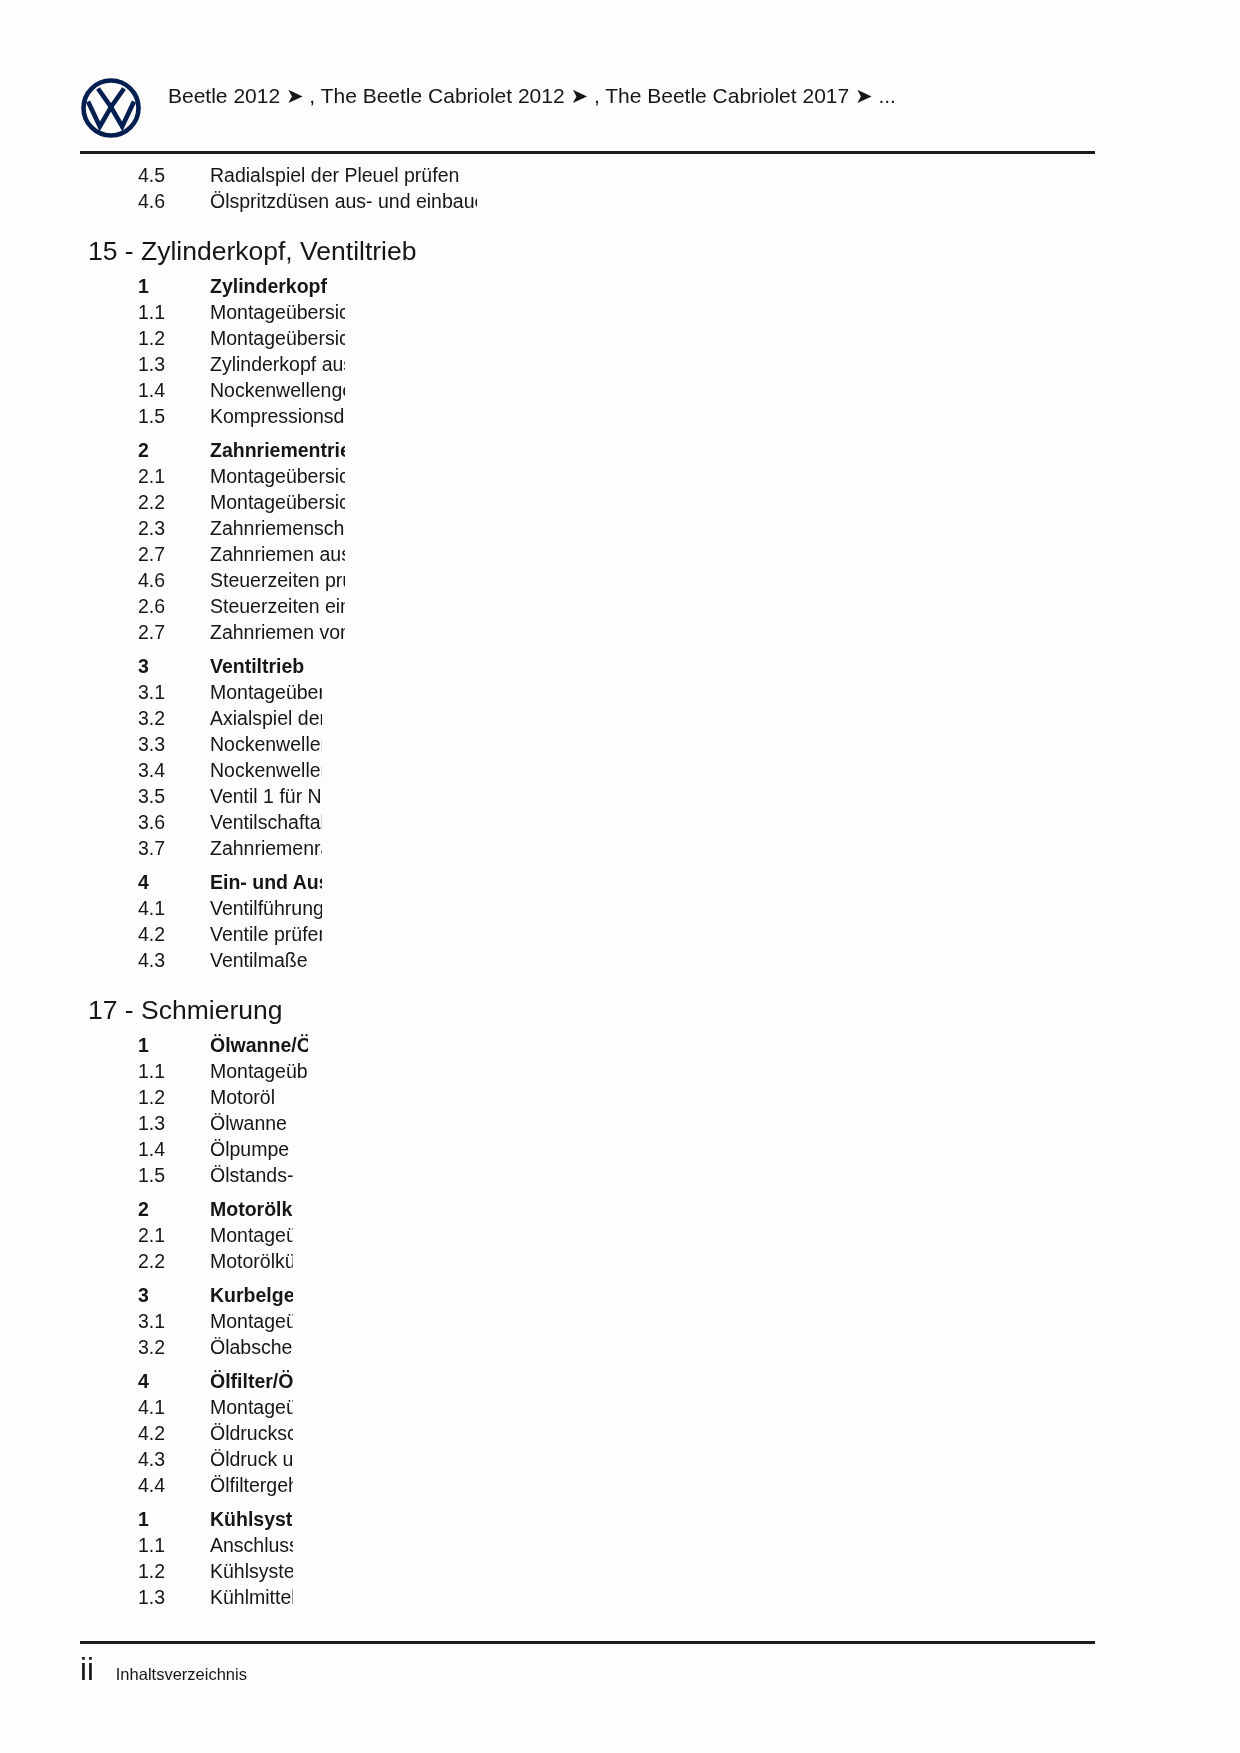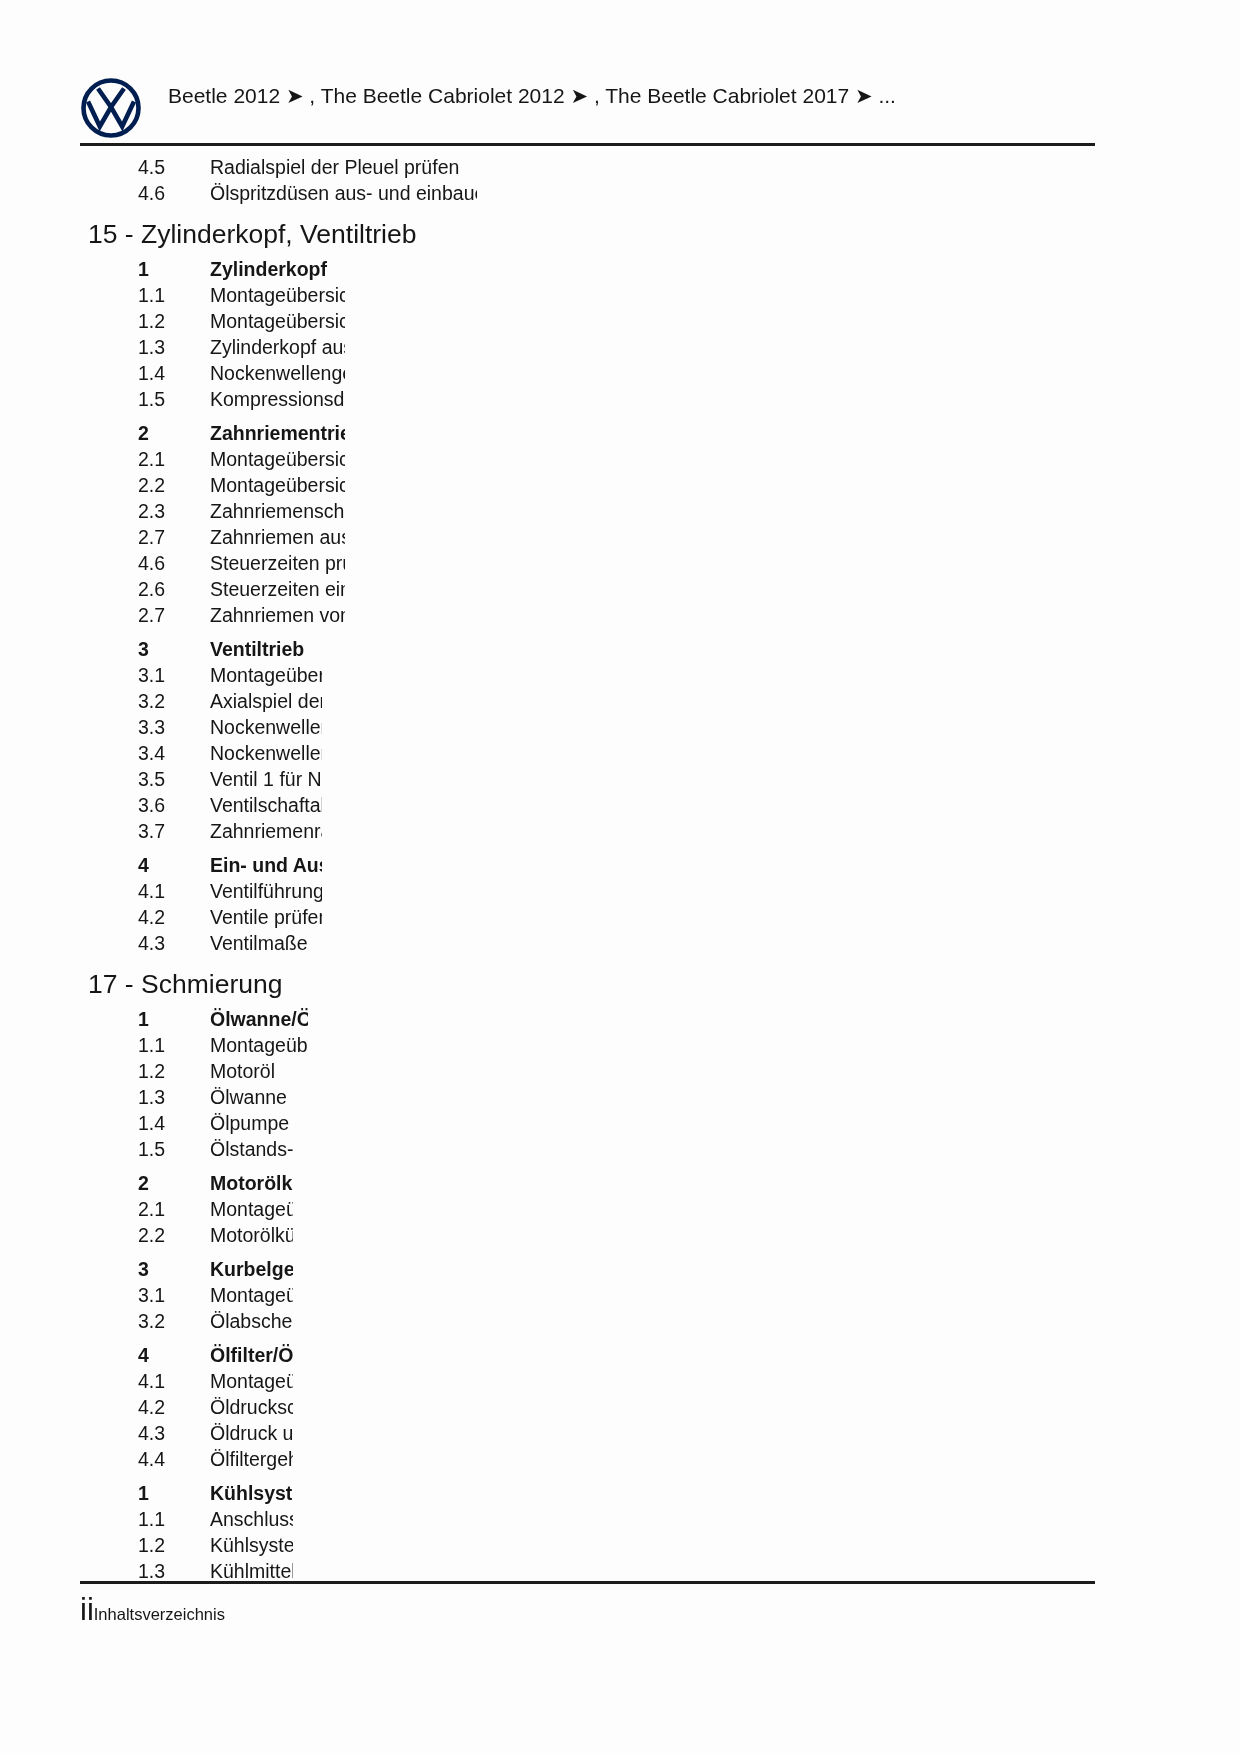--- a/index.html
+++ b/index.html
@@ -17,21 +17,21 @@
   .content {
     margin-left: 80px;
     width: 1015px;
   }
   
   .header {
     display: flex;
     align-items: flex-start;
     gap: 26px;
     padding-top: 77px;
-    padding-bottom: 4px;
+    padding-bottom: 12px;
     border-bottom: 3px solid #1c1c1c;
   }
   .logo { width: 62px; height: 62px; flex: none; display: block; }
   .header-text { padding-top: 6px; font-size: 21px; line-height: 26px; white-space: nowrap; }
   
   .toc { padding-top: 8px; }
   .row {
     display: flex;
     align-items: baseline;
     font-size: 19.5px;
@@ -49,34 +49,35 @@
     letter-spacing: 8.5px;
     margin: 0 6px 0 12px;
     font-weight: normal;
   }
   .row .page  { flex: none; min-width: 58px; text-align: right; }
   .row.section { font-weight: bold; margin-top: 8px; }
   .row.chapter {
     font-size: 26.5px;
     line-height: 27px;
     height: 27px;
-    margin-top: 15px;
+    margin-top: 24px;
     padding-left: 8px;
   }
   .row.chapter .leader { letter-spacing: 11px; margin-left: 20px; }
   
   .footer {
     position: absolute;
-    top: 1581px;
+    top: 1641px;
     left: 80px;
     width: 1015px;
     border-top: 3px solid #1c1c1c;
     padding-top: 10px;
     display: flex;
     align-items: baseline;
+    gap: 22px;
   }
   .footer .roman { font-size: 31px; line-height: 32px; }
   .footer .label { font-size: 16.5px; }
 </style>
 </head>
 <body>
 
 <div class="page">
   <div class="content">
 

